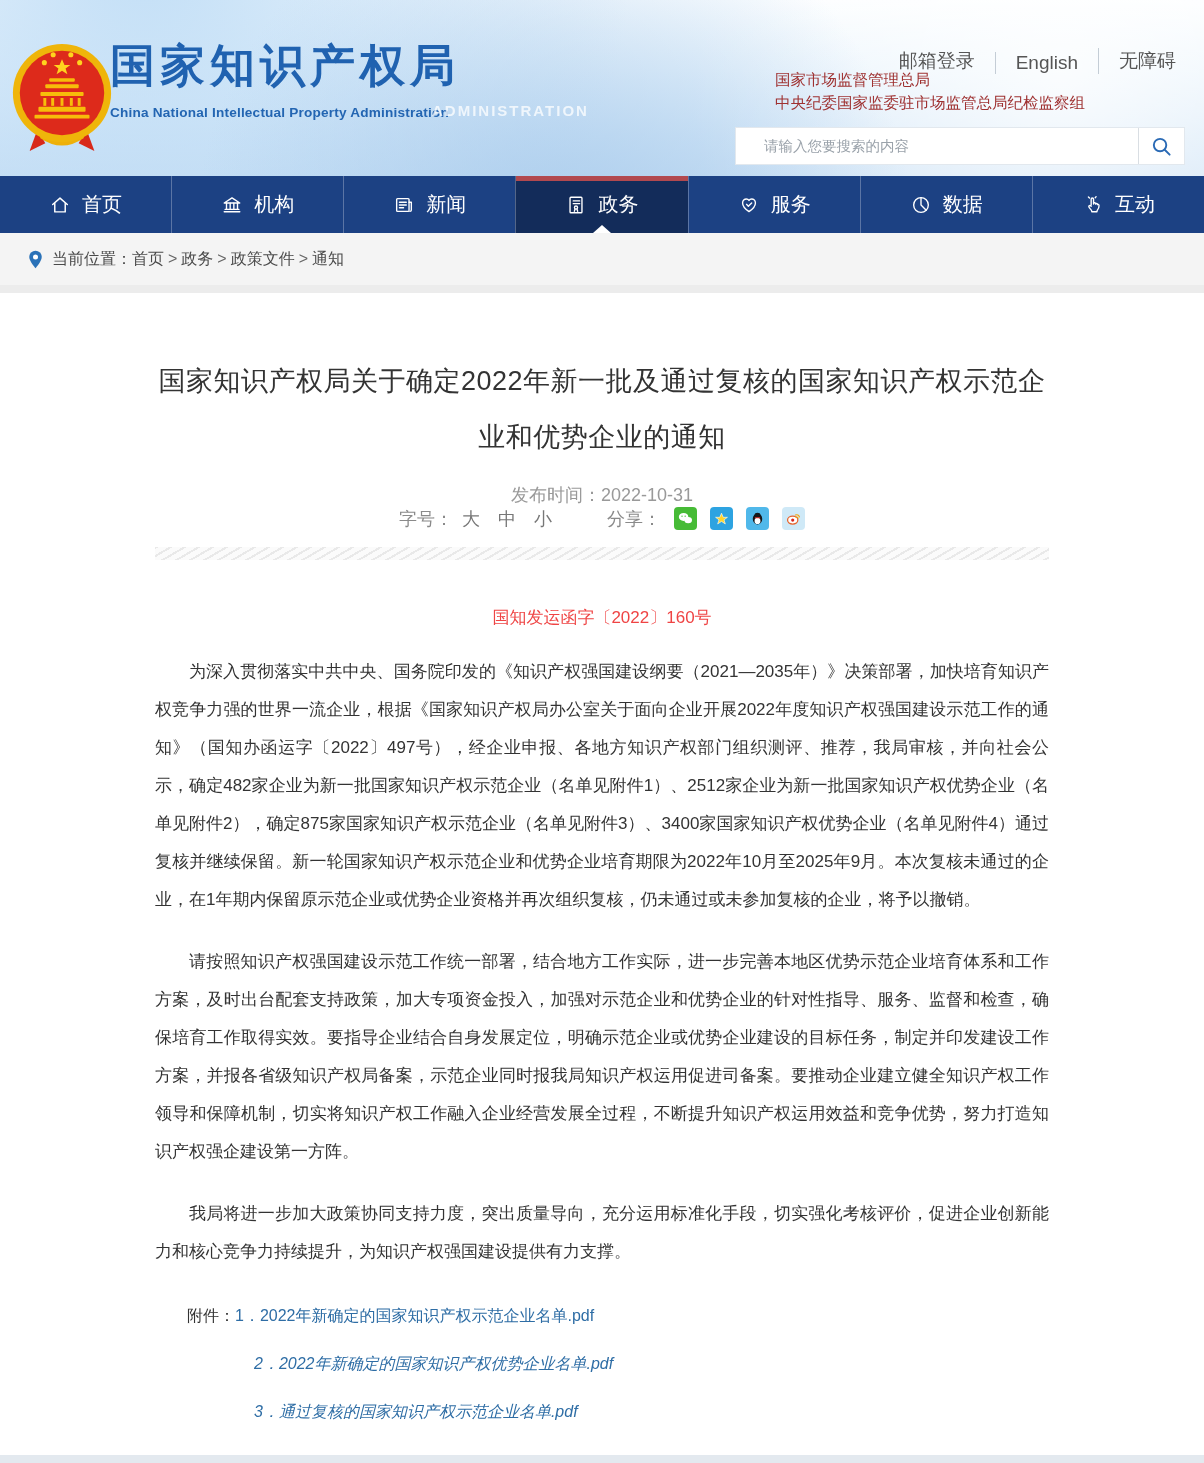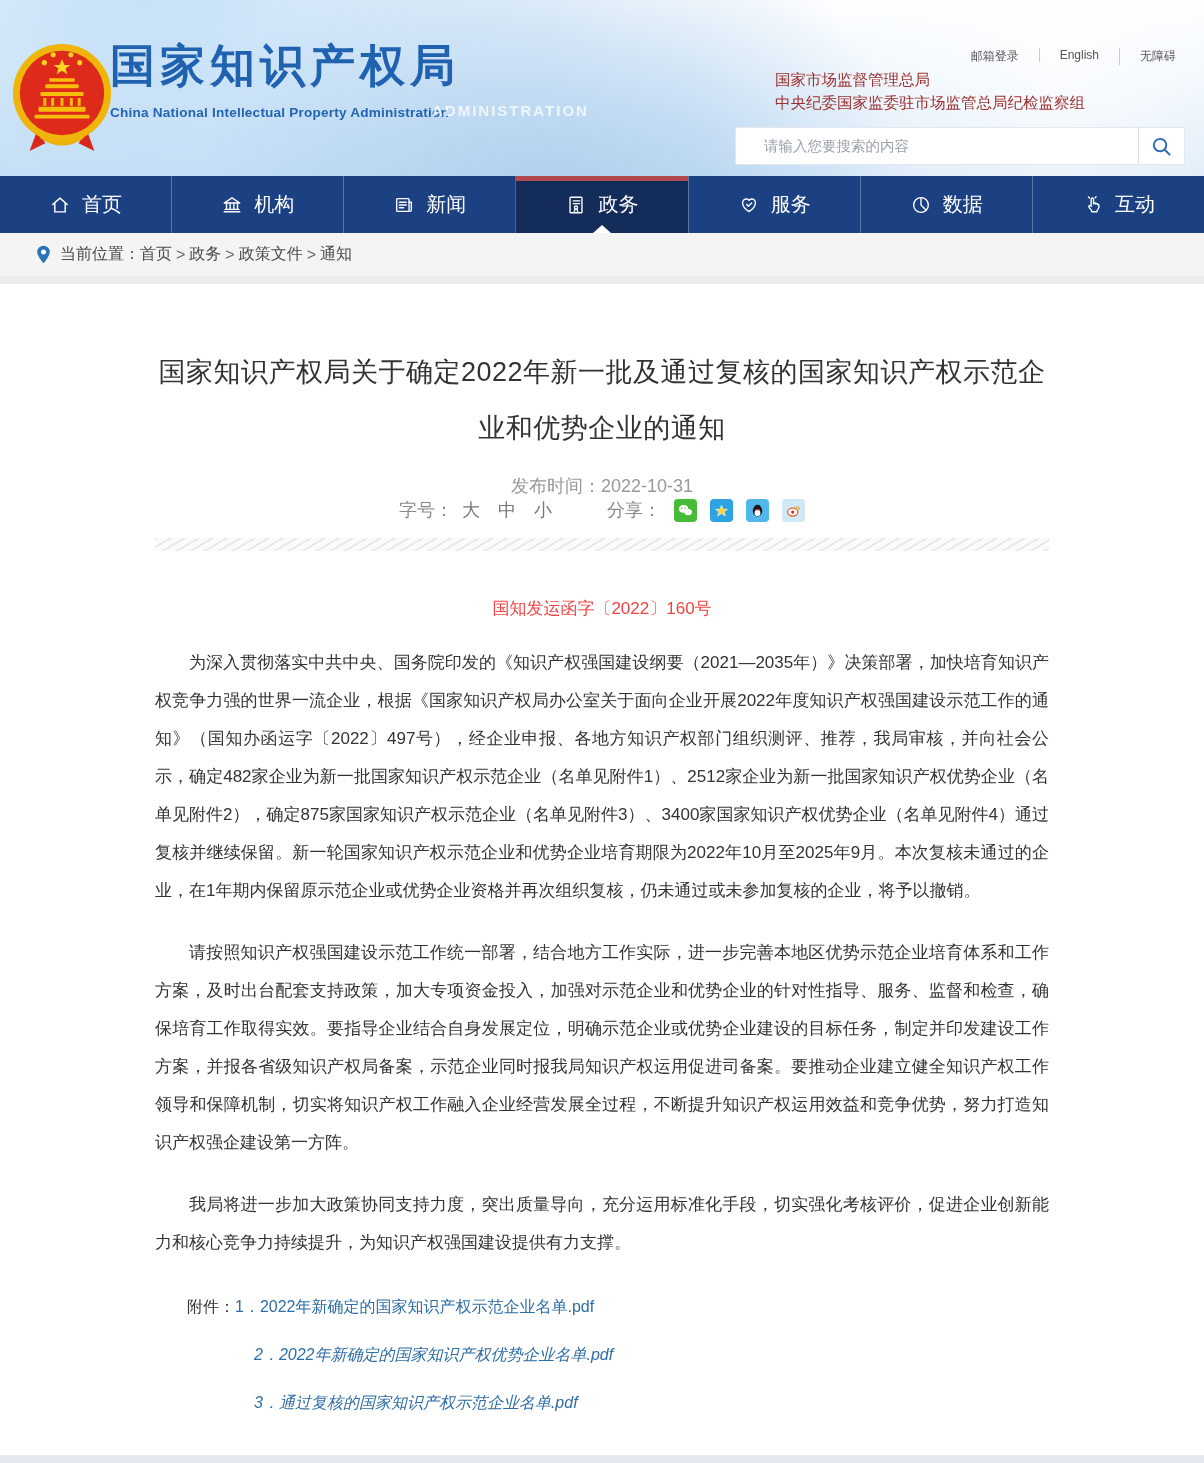--- a/index.html
+++ b/index.html
@@ -14,49 +14,49 @@
       radial-gradient(circle at 46% 135%, rgba(168,203,236,.85), rgba(168,203,236,0) 52%),
       radial-gradient(circle at 12% -30%, rgba(186,218,245,.9), rgba(186,218,245,0) 45%),
       radial-gradient(circle at 88% 40%, rgba(255,255,255,.8), rgba(255,255,255,0) 35%),
       linear-gradient(180deg,#fcfeff 0%, #eaf4fc 40%, #d6e8f8 78%, #cde2f5 100%);
   }
   .emblem { position:absolute; left:8px; top:38px; width:108px; height:120px; }
   .site-title { position:absolute; left:110px; top:36px; }
   .site-title .cn { font-size:45px; font-weight:bold; color:#2062b0; letter-spacing:5px; font-family:"Liberation Sans","DejaVu Sans",sans-serif; }
   .site-title .en { font-size:13.6px; font-weight:bold; color:#2365b2; margin-top:9px; letter-spacing:.2px; }
   .watermark { position:absolute; left:432px; top:102px; font-size:15px; font-weight:bold; color:rgba(255,255,255,.75); letter-spacing:2px; }
-  .top-links { position:absolute; top:48px; right:8px; font-size:12px; color:#555; display:flex; align-items:flex-start; }
+  .top-links { position:absolute; top:48px; right:8px; font-size:19px; color:#555; display:flex; align-items:flex-end; }
   .top-links a { color:#555; text-decoration:none; padding:0 20px; cursor:pointer; }
   .top-links a + a { border-left:1px solid #c4cdd6; }
   .org-lines { position:absolute; left:775px; top:68px; font-size:15.5px; line-height:23px; color:#9e3030; }
   .search-bar { position:absolute; left:735px; top:127px; width:450px; height:38px; background:#fff; border:1px solid #e2e8ee; display:flex; align-items:stretch; }
   .search-bar input { flex:1; border:none; outline:none; padding:0 28px; font-size:14.5px; color:#444; font-family:inherit; background:transparent; }
   .search-bar input::placeholder { color:#9aa2aa; }
   .search-btn { width:46px; display:flex; align-items:center; justify-content:center; border-left:1px solid #d9dee3; cursor:pointer; background:#fff; }
 
   
   .nav { display:flex; height:57px; background:#1c4183; }
   .nav .tab { flex:1; position:relative; display:flex; align-items:center; justify-content:center; gap:11px; color:#fff; font-size:20px; cursor:pointer; }
   .nav .tab + .tab { border-left:1px solid rgba(255,255,255,.28); }
   .nav .tab.active { background:#132c5a; box-shadow:inset 0 5px 0 #b2494f; }
   .tab-notch { position:absolute; bottom:0; left:50%; transform:translateX(-50%); width:0; height:0;
     border-left:9px solid transparent; border-right:9px solid transparent; border-bottom:8px solid #fff; }
   .nav svg { display:block; }
 
   
-  .crumb-strip { height:51px; background:#f4f4f4; border-bottom:8px solid #ececec; display:flex; align-items:center; padding-left:36px; font-size:16px; color:#4a4a4a; }
+  .crumb-strip { height:60px; background:#f4f4f4; border-bottom:8px solid #ececec; display:flex; align-items:center; padding-left:28px; font-size:16px; color:#4a4a4a; }
   .crumb-strip .pin { margin-right:9px; display:flex; }
   .crumb-strip a { color:#4a4a4a; text-decoration:none; cursor:pointer; }
   .crumb-sep { margin:0 4px; color:#666; }
 
   
   .article { width:894px; margin-left:155px; position:relative; }
   .doc-title { margin-top:60px; font-size:27px; line-height:56px; text-align:center; color:#333; font-weight:400; letter-spacing:.5px; }
   .meta-row { margin-top:18px; display:flex; justify-content:space-between; align-items:center; font-size:18px; color:#999;flex-direction:column; }
-  .meta-right { display:flex; align-items:flex-end; color:#8a8a8a; }
+  .meta-right { display:flex; align-items:flex-start; color:#8a8a8a; }
   .fs-label, .share-label { color:#8a8a8a; }
   .fs-opt { color:#777; margin:0 9px; cursor:pointer; }
   .share-label { margin-left:46px; }
   .share-icons { display:flex; align-items:center; }
   .share-ic { width:23px; height:23px; border-radius:4px; margin-left:13px; display:flex; align-items:center; justify-content:center; cursor:pointer; }
   .hatch { margin-top:16px; height:13px;
     background:repeating-linear-gradient(150deg,#e9e9e9 0 2px,#fbfbfb 2px 7px); }
   .doc-number { margin-top:46px; text-align:center; font-size:17px; color:#ef4444; }
   .article p { font-size:17px; line-height:38px; color:#333; text-align:justify; margin-top:24px; }
   .article p.indent { text-indent:2em; }

